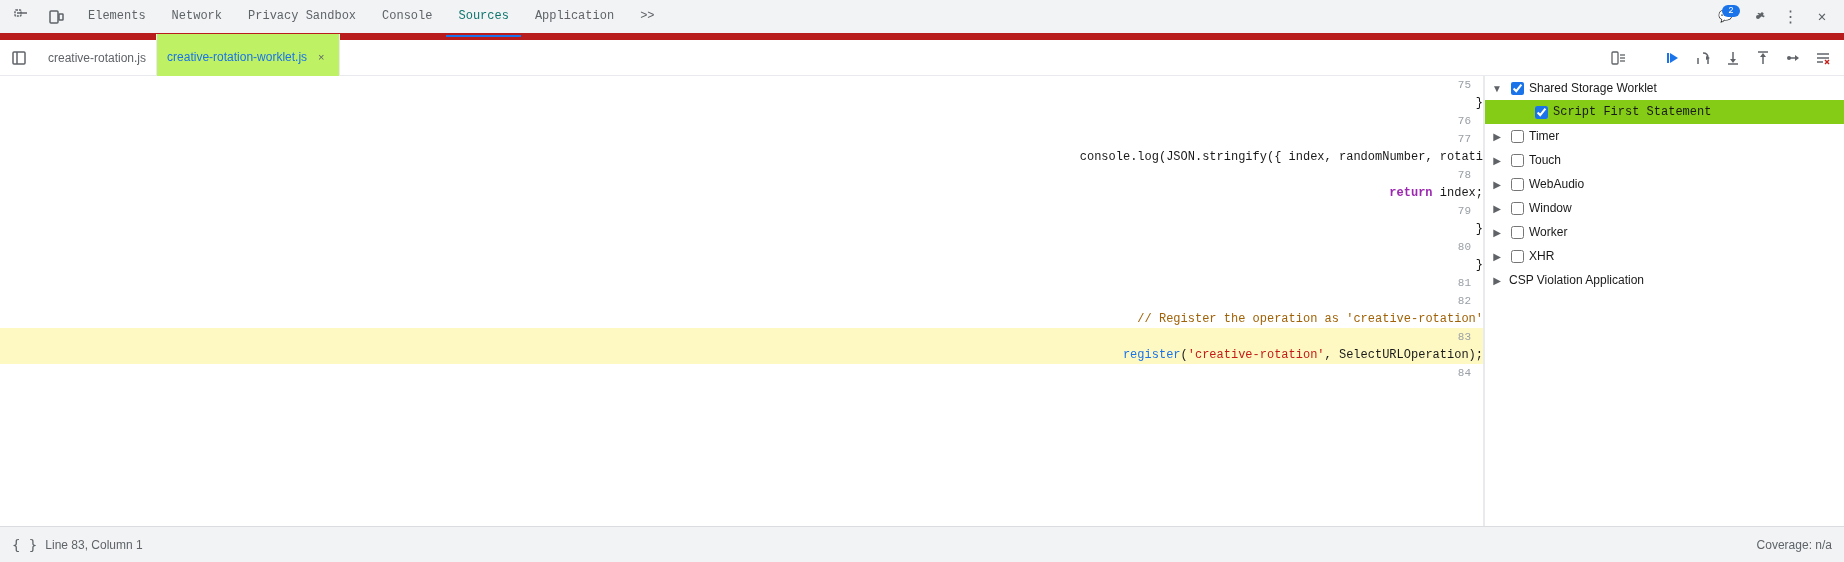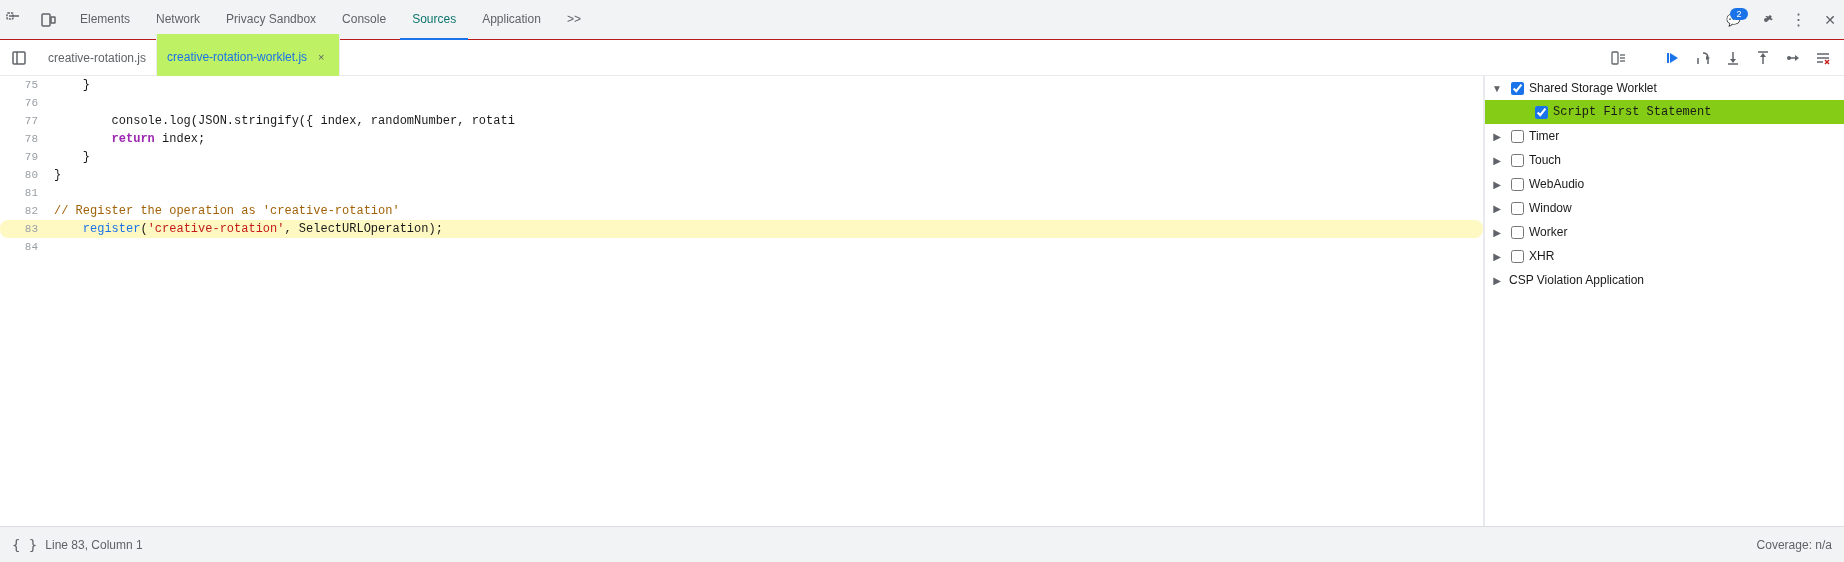--- a/index.html
+++ b/index.html
@@ -11,24 +11,25 @@
       width: 1844px;
       height: 562px;
       overflow: hidden;
     }
 
     
     .tab-bar {
       display: flex;
       align-items: center;
       background: #f1f3f4;
-      border-bottom: 1px solid #b91c1c;
+      border-bottom: 7px solid #b91c1c;
       height: 40px;
-      padding: 0 0;
+      padding: 0 8px;
       gap: 2px;
+      font-family: Liberation Mono, monospace;
     }
     .tab-bar-icon {
       width: 28px;
       height: 28px;
       display: flex;
       align-items: center;
       justify-content: center;
       cursor: pointer;
       border-radius: 4px;
       color: #5f6368;
@@ -158,24 +159,24 @@
       font-family: 'Menlo', 'Monaco', 'Courier New', monospace;
       font-size: 12px;
       overflow: hidden;
       border-right: 1px solid #e8eaed;
     }
     .code-line {
       display: flex;
       align-items: flex-end;
       min-height: 18px;
       line-height: 18px;
+      flex-direction: column;
     }
     .code-line.highlighted {
       background: #fef9c3;
-      border-radius: 8px;
     }
     .line-number {
       width: 50px;
       min-width: 50px;
       text-align: right;
       padding-right: 12px;
       color: #9aa0a6;
       font-size: 11px;
       user-select: none;
       line-height: 18px;

